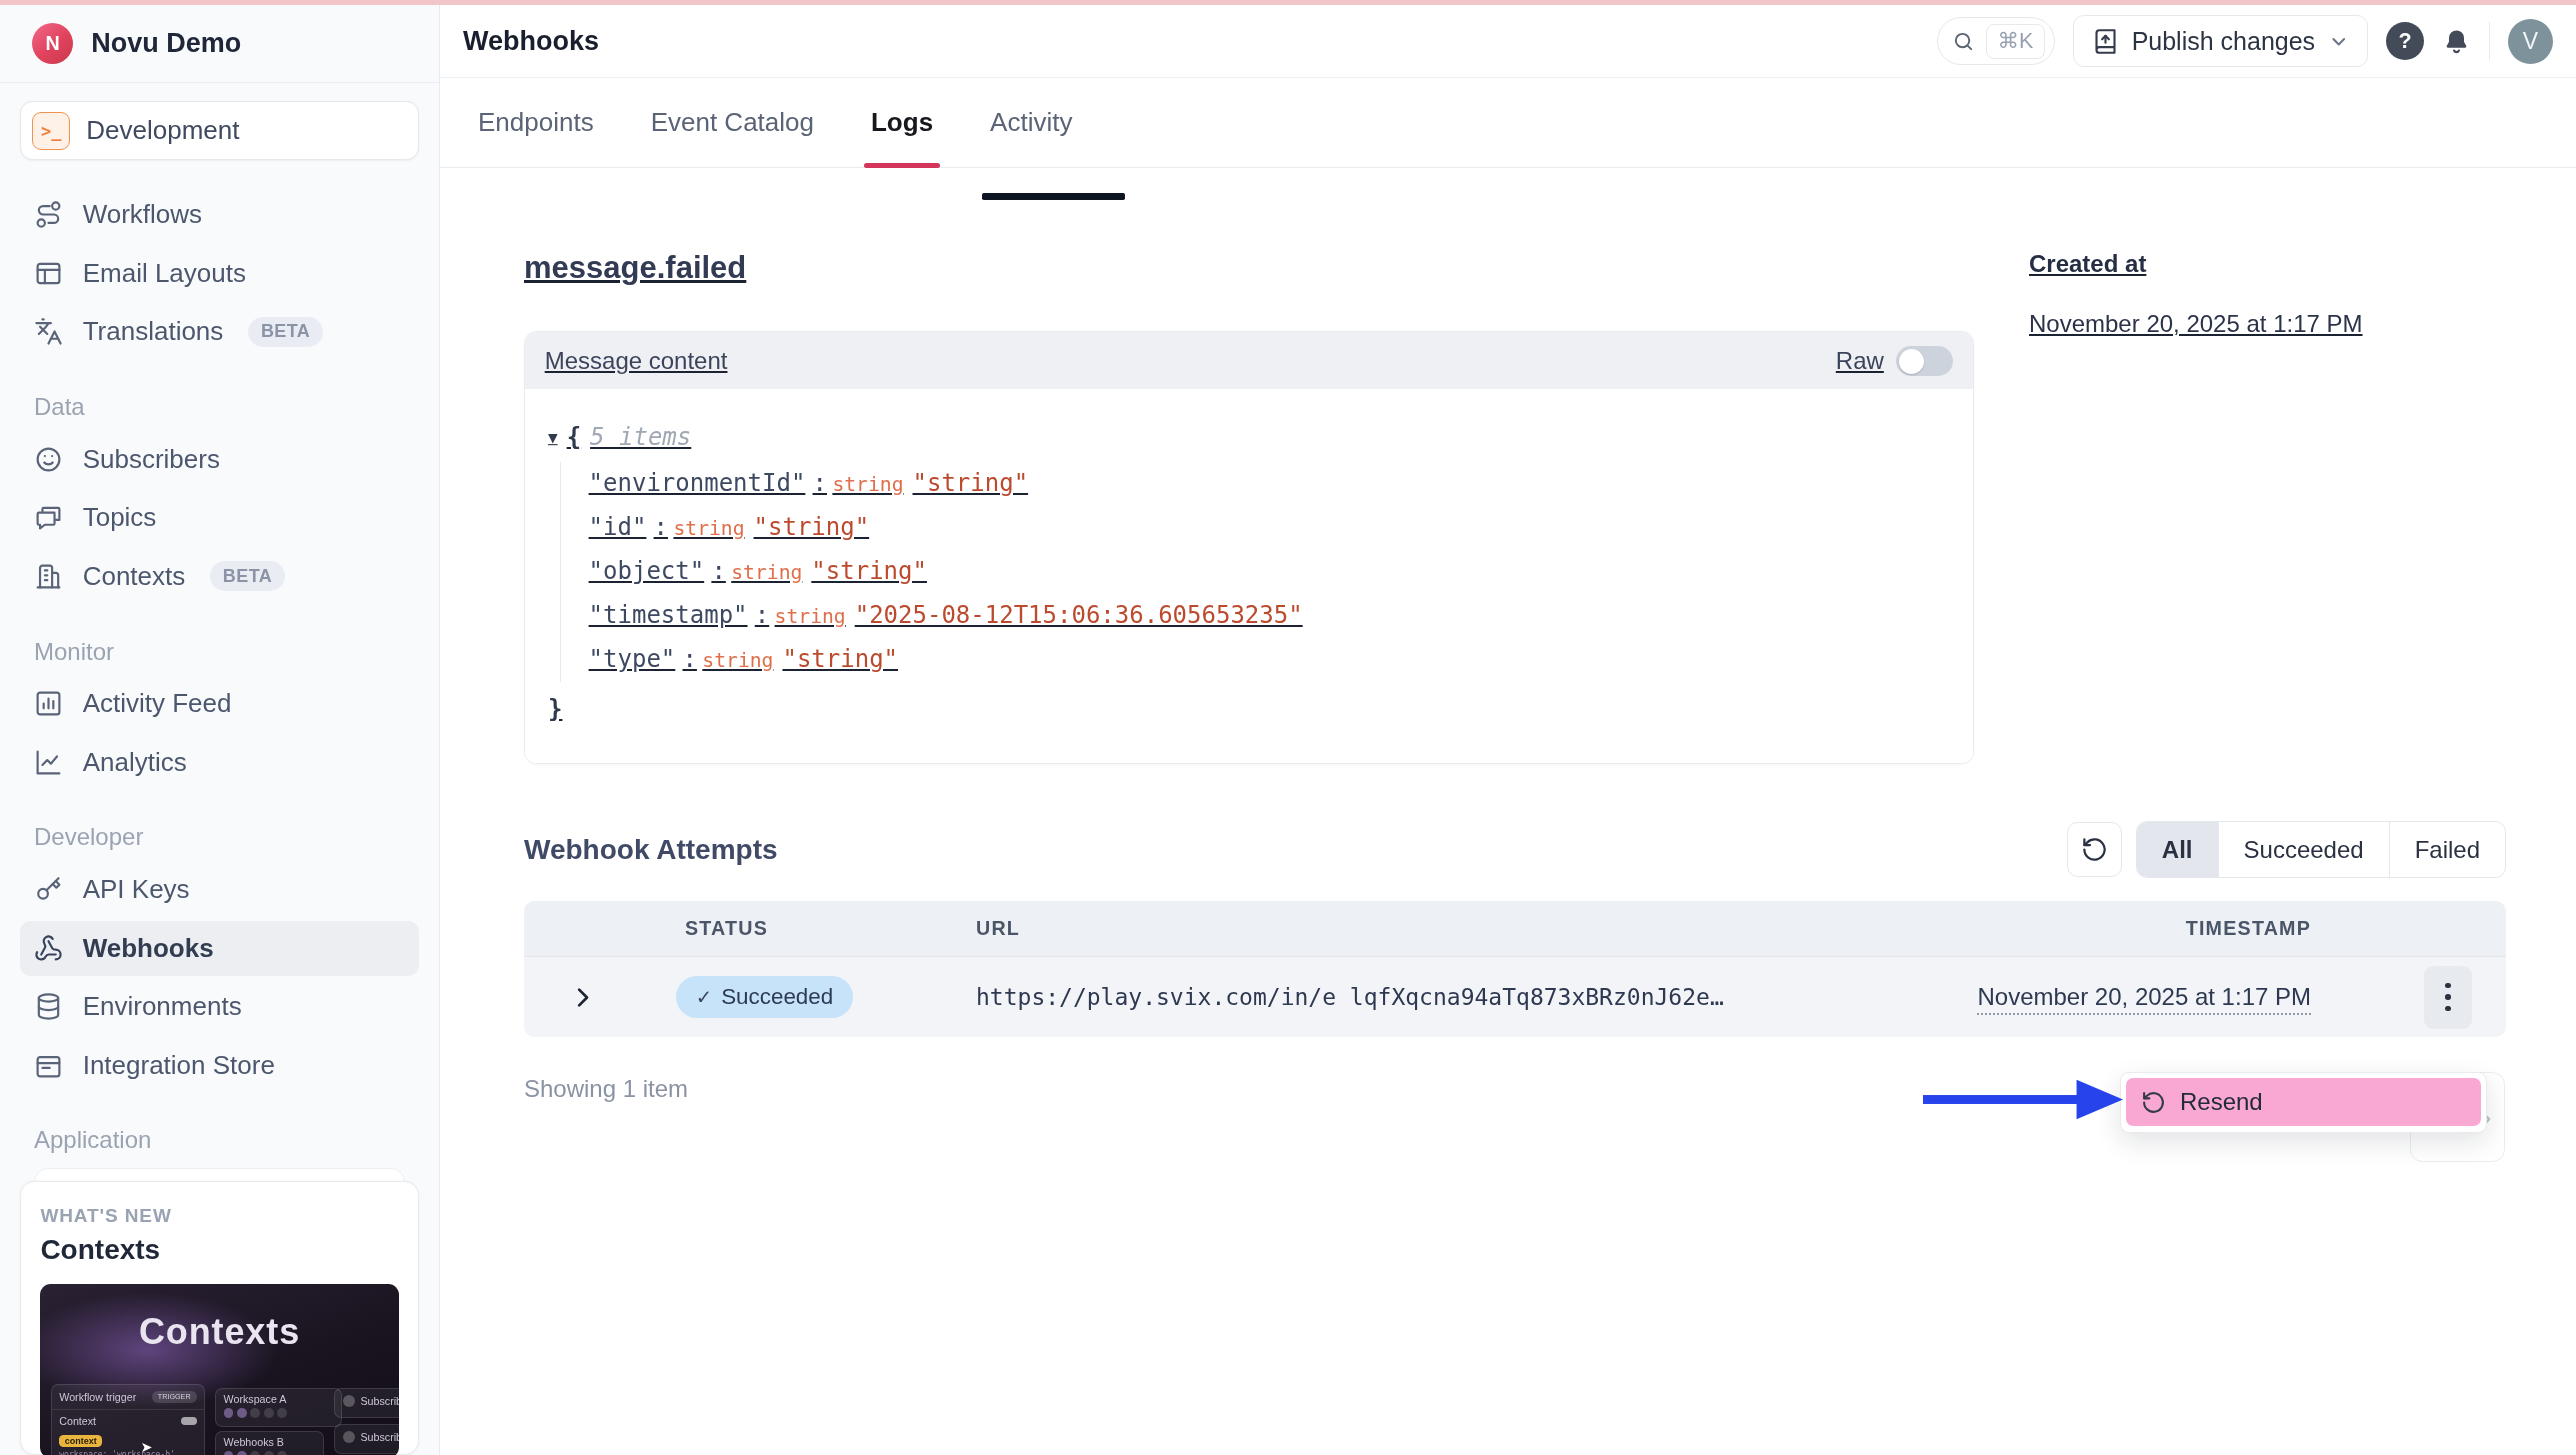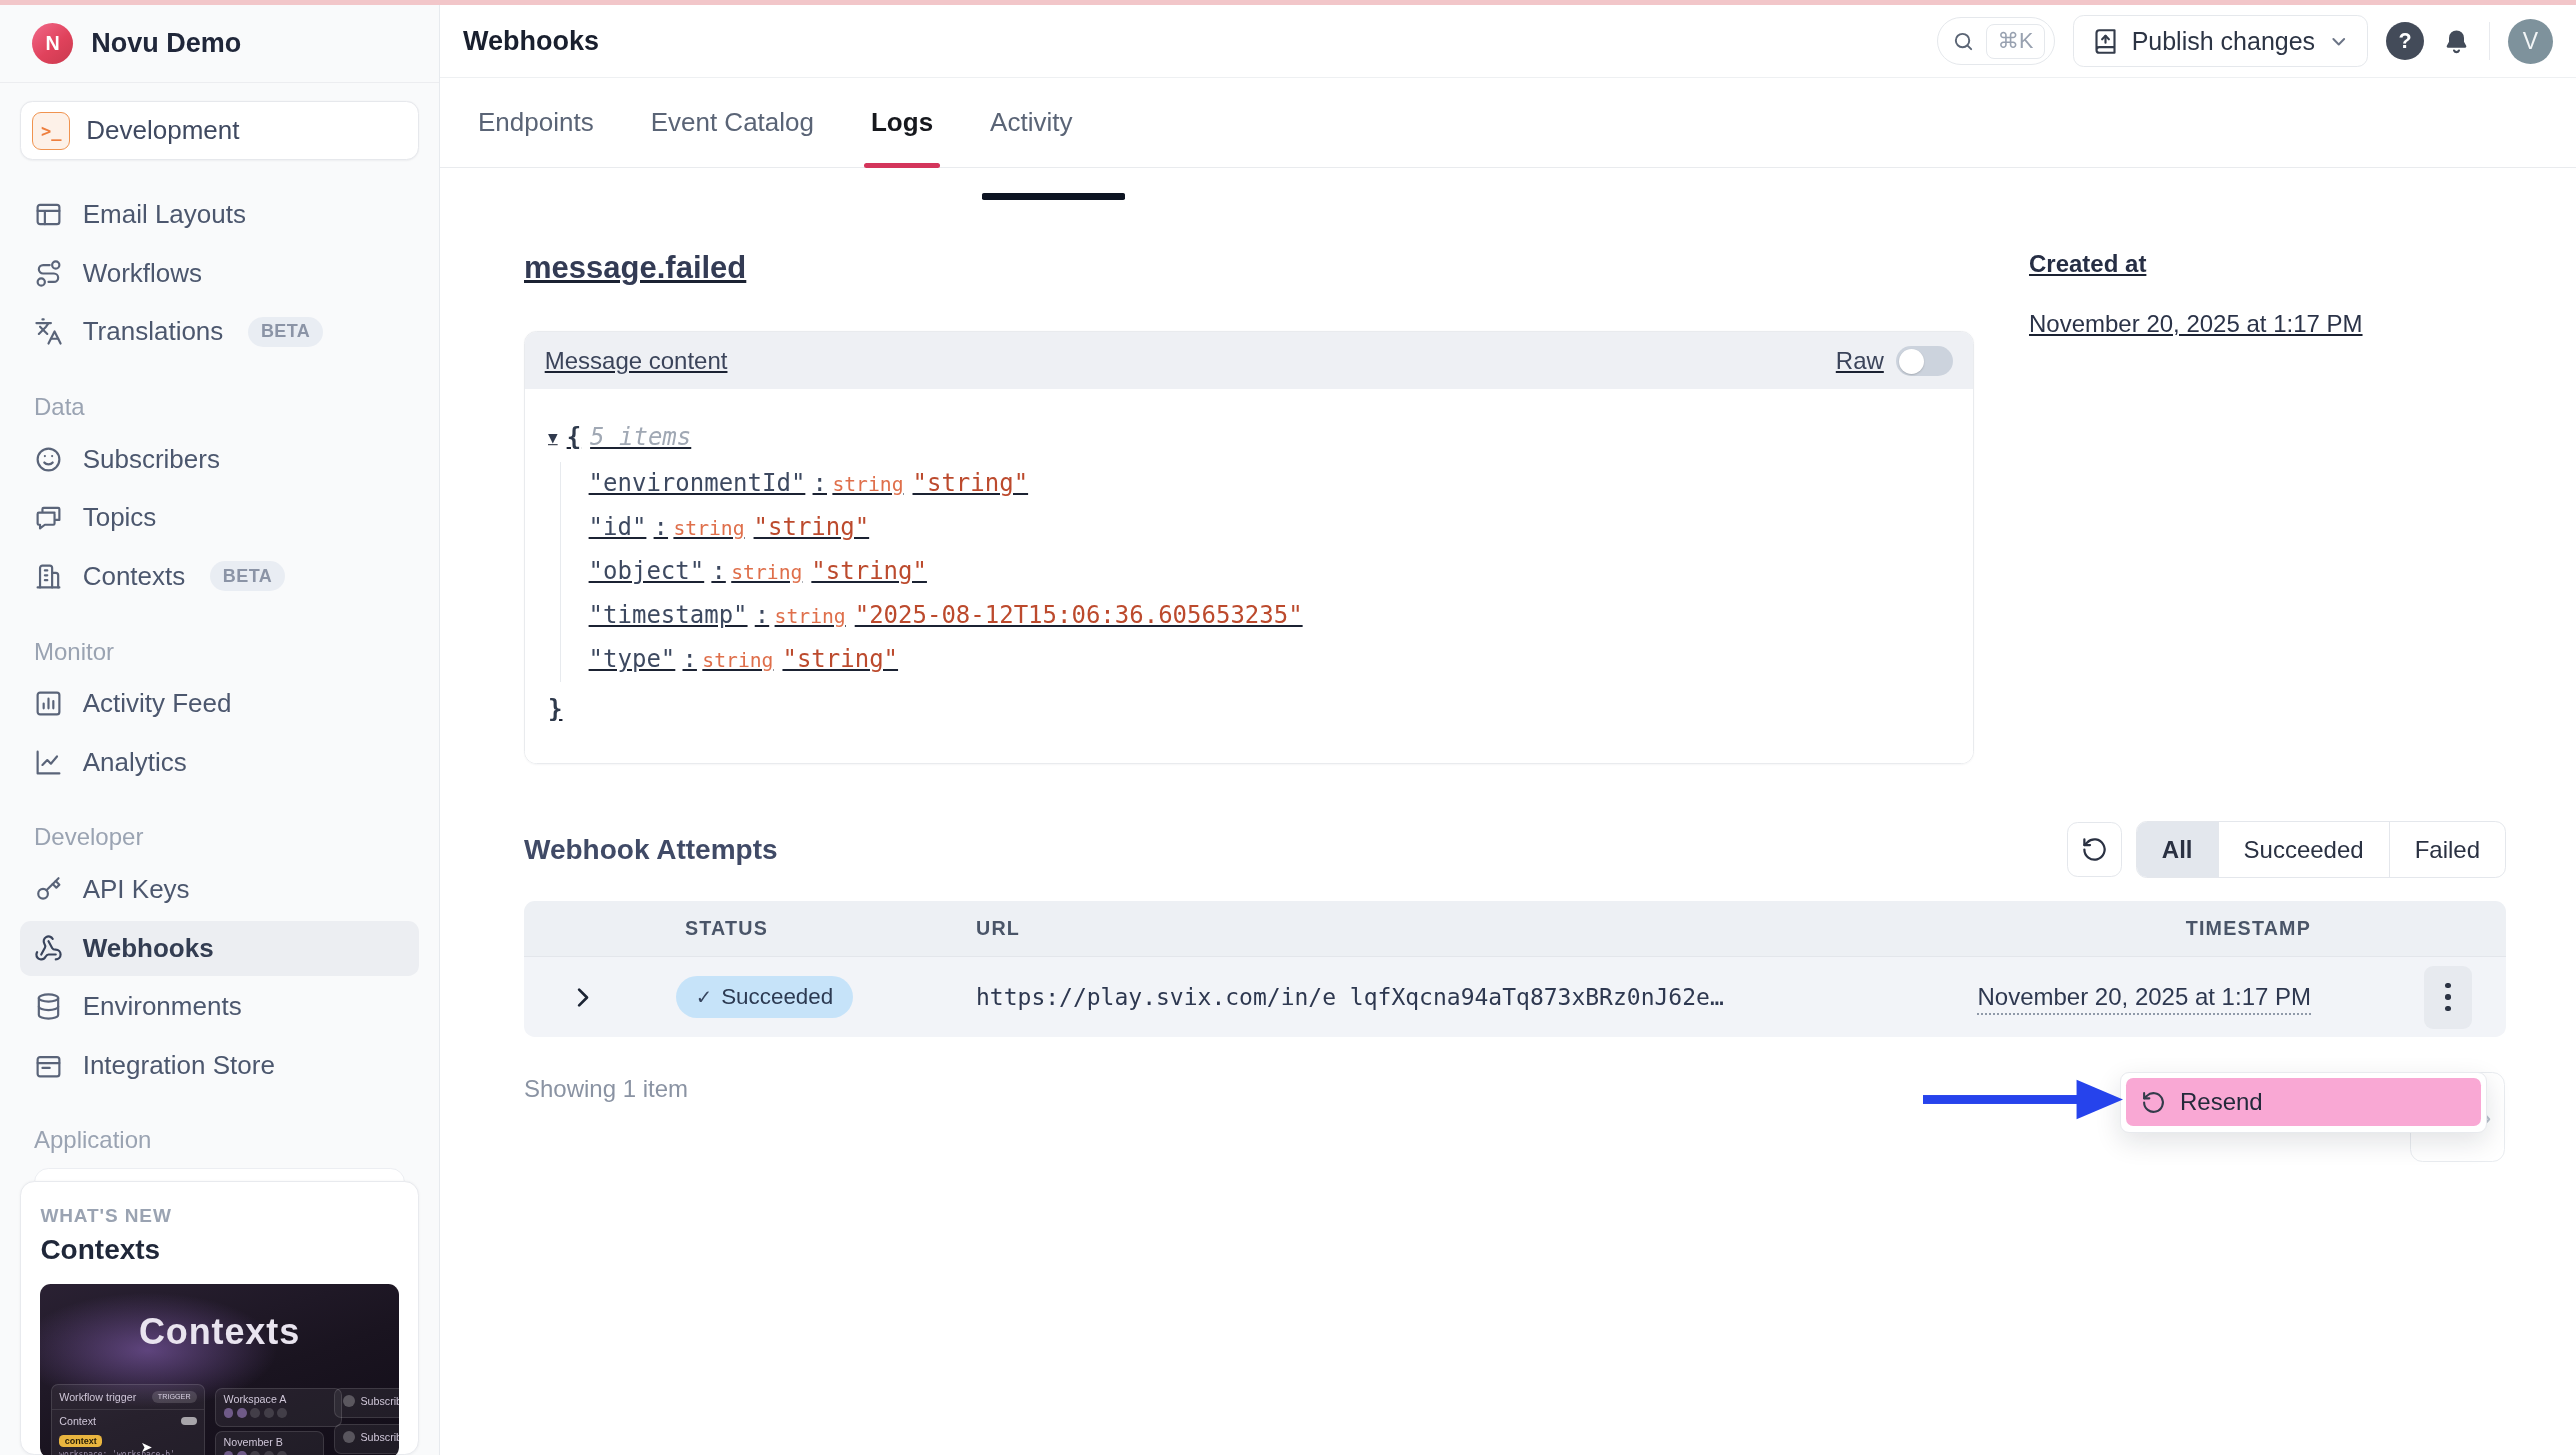--- a/index.html
+++ b/index.html
@@ -180,35 +180,35 @@
 
     <div class="env-select">
       <div class="env-icon">&gt;_</div>
       <div class="env-label">Development</div>
     </div>
 
     <nav>
       <div class="nav-item">
         <svg width="29" height="29" viewBox="0 0 24 24">
             <g class="icon-stroke">
-              <rect x="3" y="4" width="18" height="16" rx="2"></rect>
-              <path d="M3 9h18M9 9v11"></path>
-            </g>
-          </svg>
-        <span>Email Layouts</span>
-      </div>
-      <div class="nav-item">
-        <svg width="29" height="29" viewBox="0 0 24 24">
-            <g class="icon-stroke">
               <circle cx="6" cy="19" r="3"></circle>
               <circle cx="18" cy="5" r="3"></circle>
               <path d="M12 19h4.5a3.5 3.5 0 0 0 0-7h-9a3.5 3.5 0 0 1 0-7H13"></path>
             </g>
           </svg>
         <span>Workflows</span>
+      </div>
+      <div class="nav-item">
+        <svg width="29" height="29" viewBox="0 0 24 24">
+            <g class="icon-stroke">
+              <rect x="3" y="4" width="18" height="16" rx="2"></rect>
+              <path d="M3 9h18M9 9v11"></path>
+            </g>
+          </svg>
+        <span>Email Layouts</span>
       </div>
       <div class="nav-item">
         <svg width="29" height="29" viewBox="0 0 24 24">
             <g class="icon-stroke">
               <path d="m5 8 6 6"></path>
               <path d="m4 14 6-6 2-3"></path>
               <path d="M2 5h12"></path>
               <path d="M7 2h1"></path>
               <path d="m22 22-5-10-5 10"></path>
               <path d="M14 18h6"></path>
@@ -352,21 +352,21 @@
             <div class="p-dots">
                 <span class="p-dot"></span>
                 <span class="p-dot"></span>
                 <span class="p-dot dim"></span>
                 <span class="p-dot dim"></span>
                 <span class="p-dot dim"></span>
               </div>
           </div>
           <div class="p-panel" style="left:175px; top:147px; width:109px; height:39px;">
             <div class="p-row" style="padding:3.6px 7.2px 0">
-                <span>November B</span>
+                <span>Webhooks B</span>
               </div>
             <div class="p-dots">
                 <span class="p-dot"></span>
                 <span class="p-dot"></span>
                 <span class="p-dot dim"></span>
                 <span class="p-dot dim"></span>
                 <span class="p-dot dim"></span>
               </div>
           </div>
           <div class="p-panel" style="left:294px; top:104px; width:97px; height:30px;">

